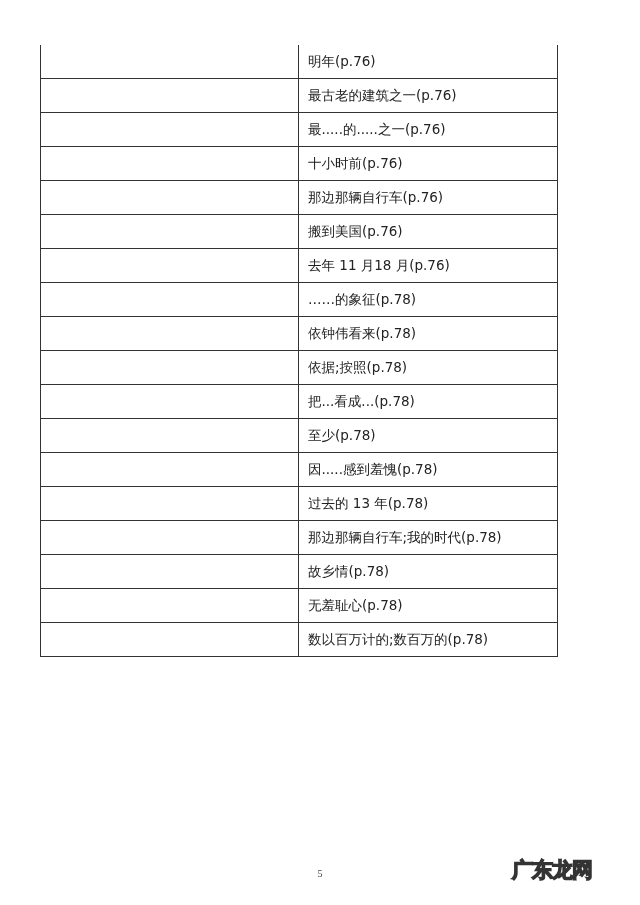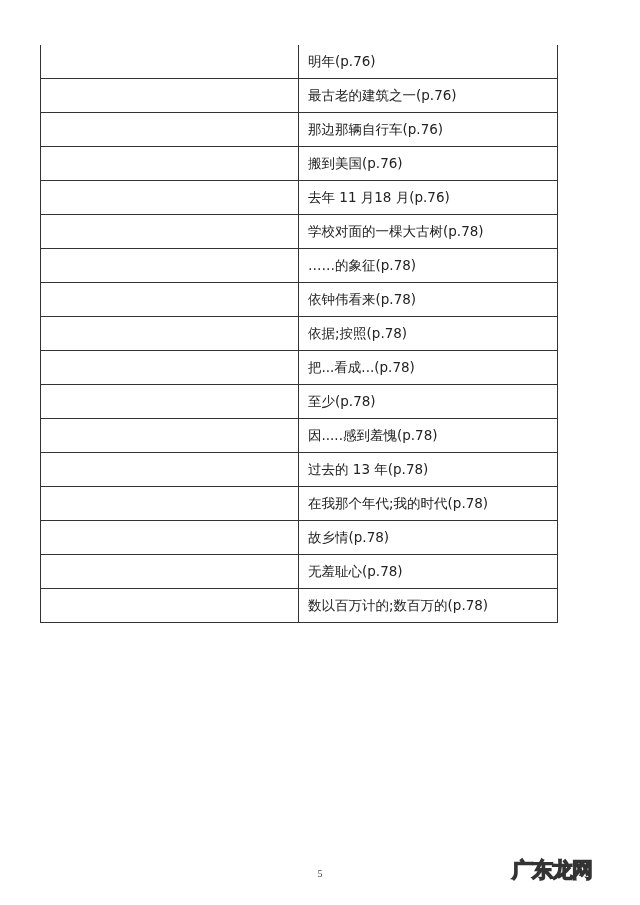--- a/index.html
+++ b/index.html
@@ -39,33 +39,37 @@
         <tr>
           <td class="left"></td>
           <td class="right">明年(p.76)</td>
         </tr>
         <tr>
           <td class="left"></td>
           <td class="right">最古老的建筑之一(p.76)</td>
         </tr>
         <tr>
           <td class="left"></td>
+          <td class="right">最.....的.....之一(p.76)</td>
+        </tr>
+        <tr>
+          <td class="left"></td>
+          <td class="right">十小时前(p.76)</td>
+        </tr>
+        <tr>
+          <td class="left"></td>
           <td class="right">那边那辆自行车(p.76)</td>
         </tr>
         <tr>
           <td class="left"></td>
           <td class="right">搬到美国(p.76)</td>
         </tr>
         <tr>
           <td class="left"></td>
           <td class="right">去年 11 月18 月(p.76)</td>
-        </tr>
-        <tr>
-          <td class="left"></td>
-          <td class="right">学校对面的一棵大古树(p.78)</td>
         </tr>
         <tr>
           <td class="left"></td>
           <td class="right">……的象征(p.78)</td>
         </tr>
         <tr>
           <td class="left"></td>
           <td class="right">依钟伟看来(p.78)</td>
         </tr>
         <tr>
@@ -83,21 +87,21 @@
         <tr>
           <td class="left"></td>
           <td class="right">因.....感到羞愧(p.78)</td>
         </tr>
         <tr>
           <td class="left"></td>
           <td class="right">过去的 13 年(p.78)</td>
         </tr>
         <tr>
           <td class="left"></td>
-          <td class="right">在我那个年代;我的时代(p.78)</td>
+          <td class="right">那边那辆自行车;我的时代(p.78)</td>
         </tr>
         <tr>
           <td class="left"></td>
           <td class="right">故乡情(p.78)</td>
         </tr>
         <tr>
           <td class="left"></td>
           <td class="right">无羞耻心(p.78)</td>
         </tr>
         <tr>

